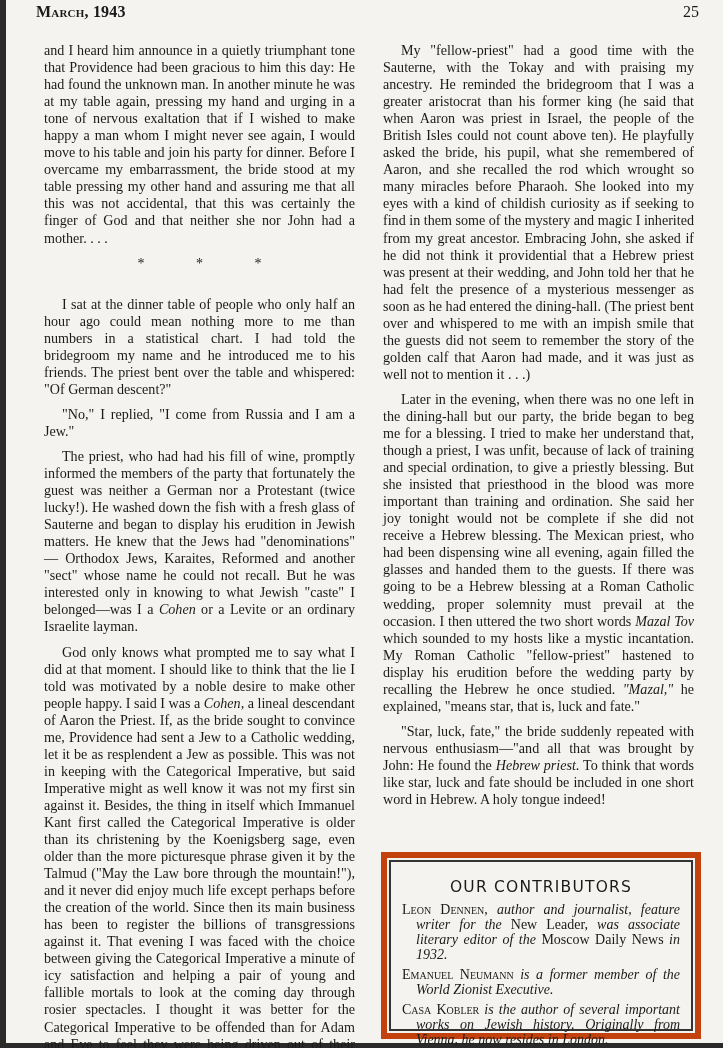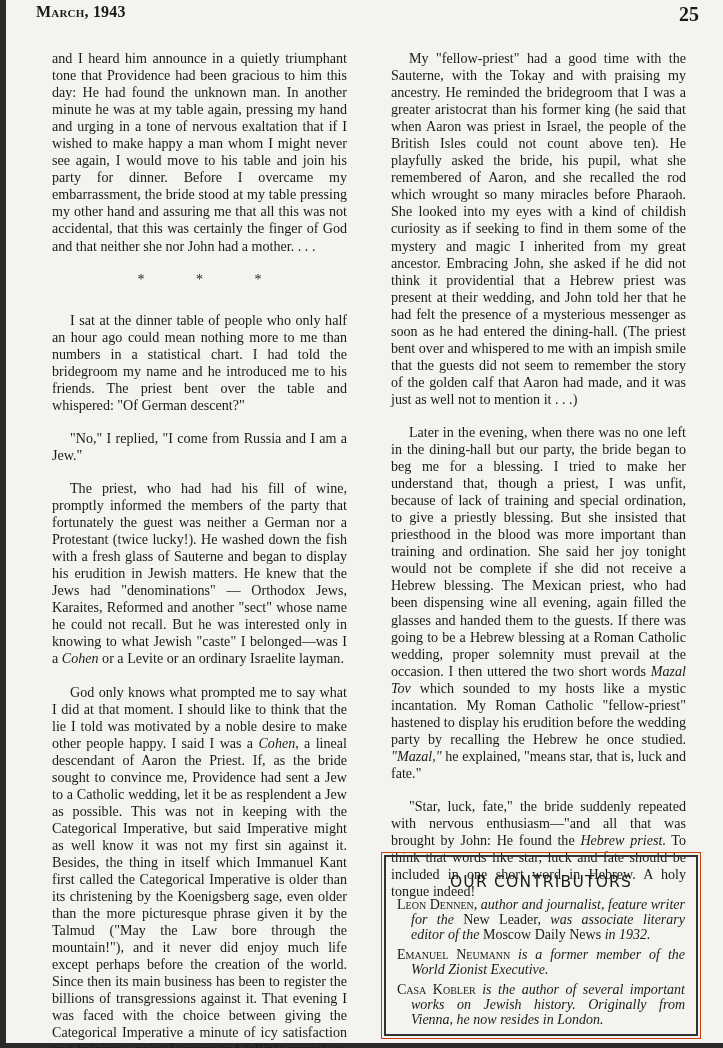--- a/index.html
+++ b/index.html
@@ -16,39 +16,39 @@
   }
   .header {
     position: absolute; top: 0; left: 30px; right: 30px; height: 30px;
   }
   .running-head {
     position: absolute; left: 0; top: 3px;
     font-size: 16px; font-weight: bold; font-variant: small-caps; letter-spacing: 0.2px;
   }
   .page-number {
     position: absolute; right: 0; top: 3px;
-    font-size: 20px; font-weight: bold;
+    font-size: 16px; font-weight: normal;
   }
   .col {
     position: absolute; top: 34px;
     font-size: 14.1px; line-height: 17.05px;
     text-align: justify; hyphens: none;
   }
   .col-left { left: 30px; width: 327px; }
   .col-right { left: 369px; width: 327px; }
-  .col p { margin: 16px; text-indent: 18px; }
+  .col p { margin: 8px; text-indent: 18px; }
   .col p.noindent { text-indent: 0; }
   .col p.gap { margin-top: 6px; }
   .col i { font-style: italic; }
   .asterism {
     text-align: center; margin: 8px 0 24px 0; letter-spacing: 24px; font-size: 14px; text-indent: 24px;
   }
   .box {
     position: absolute; left: 375px; top: 852px; width: 320px; height: 187px;
-    border: 1px solid #c2410c;
+    border: 6px solid #c2410c;
     padding: 2px;
     box-sizing: border-box;
   }
   .box-inner {
     border: 2px solid #333; height: 100%; box-sizing: border-box;
     padding: 16px 11px 0 11px;
   }
   .box-title {
     font-family: "DejaVu Sans", "Liberation Sans", sans-serif;
     text-align: center; font-size: 15.5px; letter-spacing: 1.2px;

